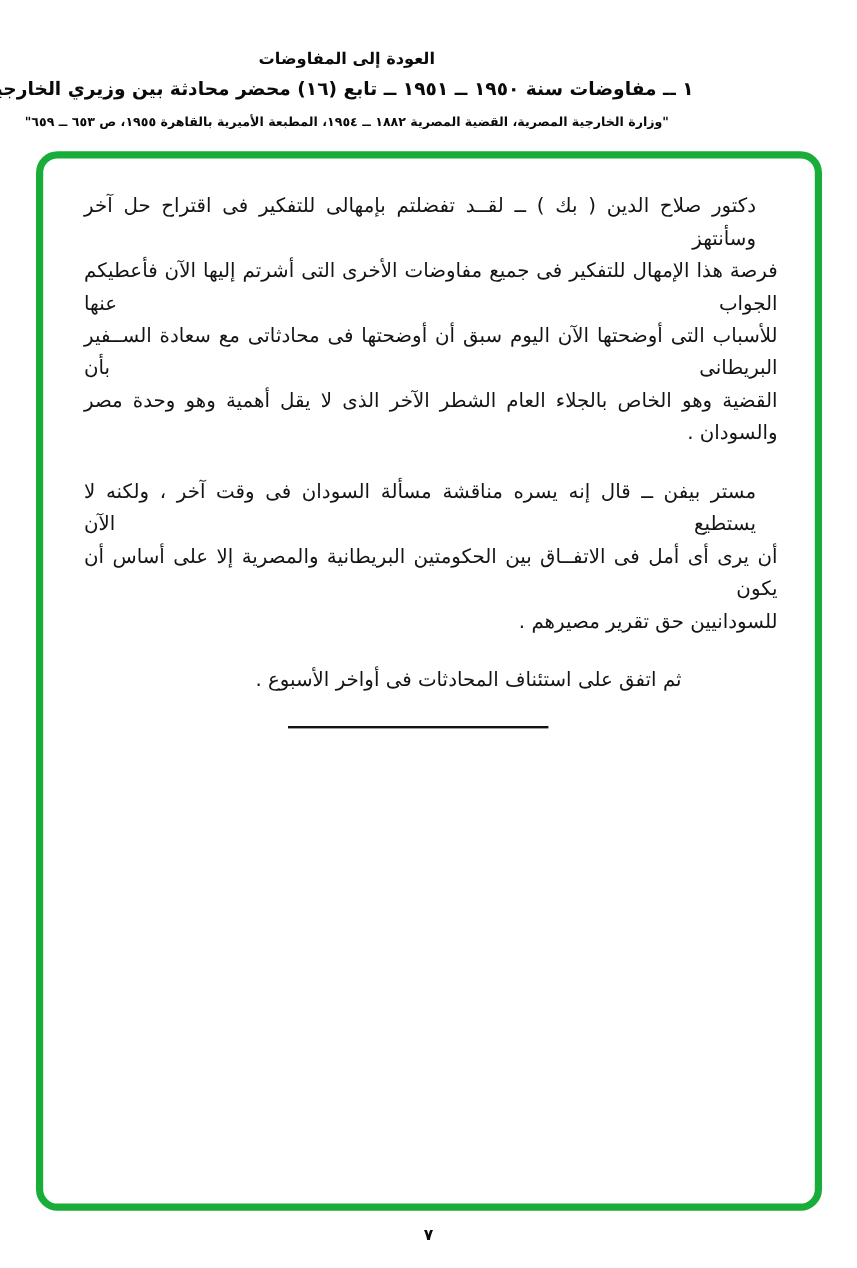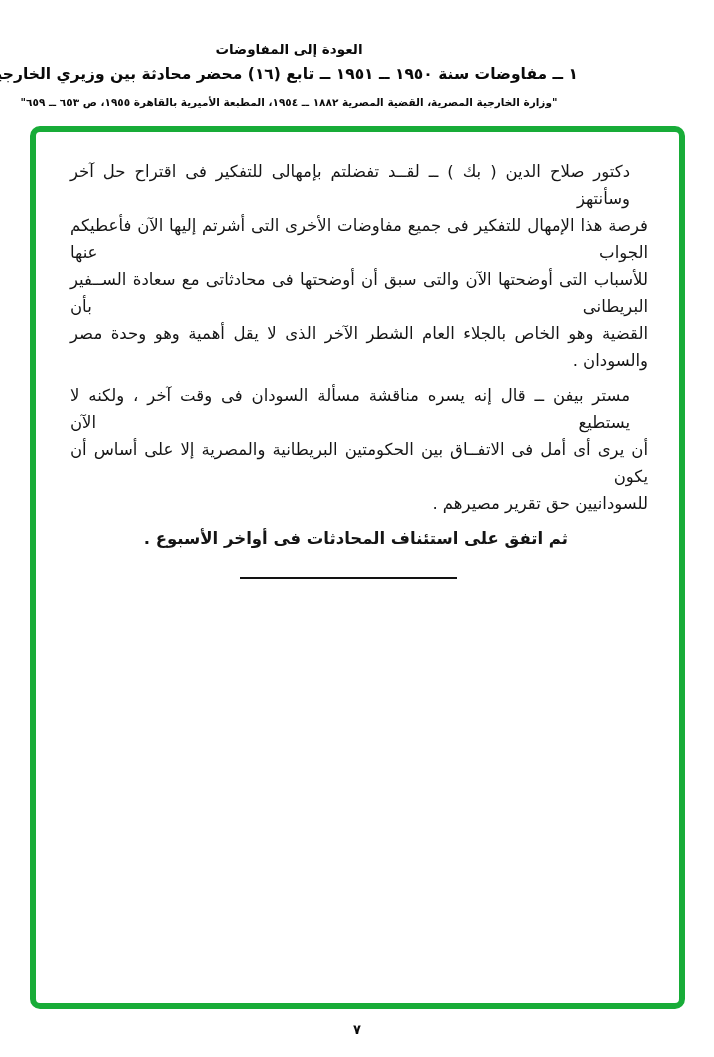--- a/index.html
+++ b/index.html
@@ -33,43 +33,43 @@
 
   
   .frame {
     position: absolute;
     left: 30px;
     top: 126px;
     width: 655px;
     height: 883px;
     box-sizing: border-box;
     border: 6px solid #18ac38;
-    border-radius: 10px;
+    border-radius: 18px;
     background: #ffffff;
   }
   .frame-content {
     position: absolute;
     top: 26px;
     left: 34px;
     right: 31px;
     direction: rtl;
     color: #151515;
   }
   .para { margin: 0; }
-  .para + .para { margin-top: 8px; }
+  .para + .para { margin-top: 22px; }
   .tline {
     font-size: 16.5px;
     line-height: 27px;
     text-align: justify;
     text-align-last: justify;
     white-space: normal;
   }
   .tline.first  { padding-right: 18px; }
   .tline.last   { text-align-last: right; }
-  .para-closing { margin-top: 10px; font-weight: bold; }
+  .para-closing { margin-top: 10px; }
   .para-closing .tline { padding-right: 80px; text-align-last: right; }
 
   .divider {
     margin-top: 25px;
     position: relative;
     left: -11px; 
     margin-left: auto;
     margin-right: auto;
     width: 217px;
     height: 2px;
@@ -98,21 +98,21 @@
   <div class="hdr hdr-heading">١ ــ مفاوضات سنة ١٩٥٠ ــ ١٩٥١ ــ تابع (١٦) محضر محادثة بين وزيري الخارجية البريطانية والمصرية</div>
 
   <div class="hdr hdr-citation">"وزارة الخارجية المصرية، القضية المصرية ١٨٨٢ ــ ١٩٥٤، المطبعة الأميرية بالقاهرة ١٩٥٥، ص ٦٥٣ ــ ٦٥٩"</div>
 
   <div class="frame">
     <div class="frame-content">
 
       <div class="para">
         <div class="tline first">دكتور صلاح الدين ( بك ) ــ لقــد تفضلتم بإمهالى للتفكير فى اقتراح حل آخر وسأنتهز</div>
         <div class="tline">فرصة هذا الإمهال للتفكير فى جميع مفاوضات الأخرى التى أشرتم إليها الآن فأعطيكم الجواب عنها</div>
-        <div class="tline">للأسباب التى أوضحتها الآن والتى سبق أن أوضحتها فى محادثاتى مع سعادة الســفير البريطانى بأن</div>
+        <div class="tline">للأسباب التى أوضحتها الآن اليوم سبق أن أوضحتها فى محادثاتى مع سعادة الســفير البريطانى بأن</div>
         <div class="tline last">القضية وهو الخاص بالجلاء العام الشطر الآخر الذى لا يقل أهمية وهو وحدة مصر والسودان .</div>
       </div>
 
       <div class="para">
         <div class="tline first">مستر بيفن ــ قال إنه يسره مناقشة مسألة السودان فى وقت آخر ، ولكنه لا يستطيع الآن</div>
         <div class="tline">أن يرى أى أمل فى الاتفــاق بين الحكومتين البريطانية والمصرية إلا على أساس أن يكون</div>
         <div class="tline last">للسودانيين حق تقرير مصيرهم .</div>
       </div>
 
       <div class="para para-closing">

